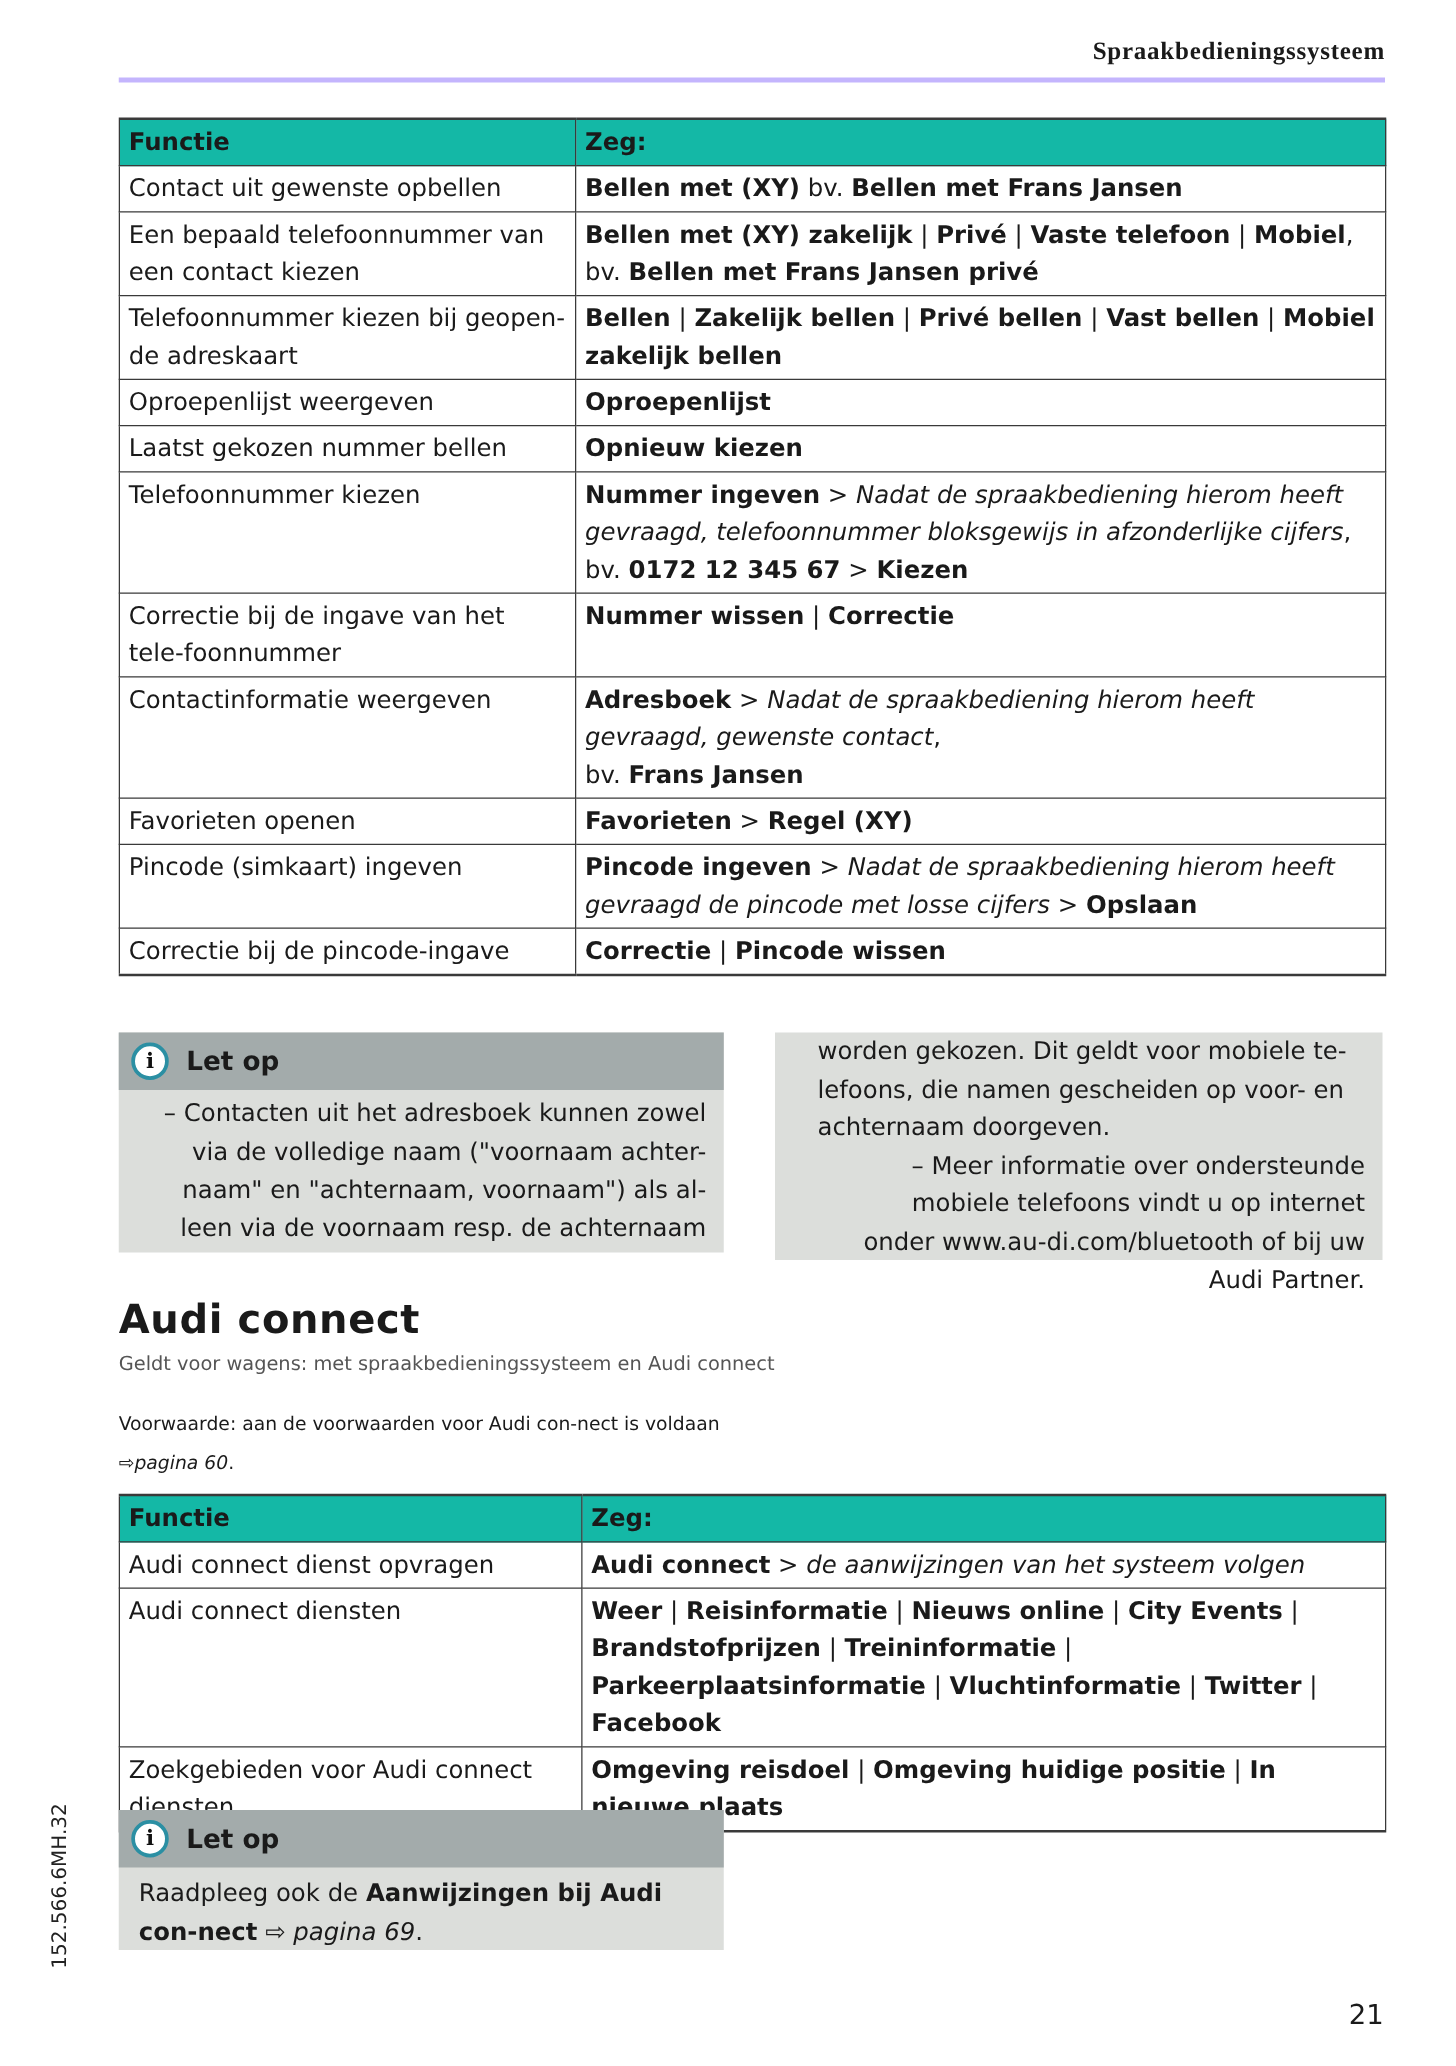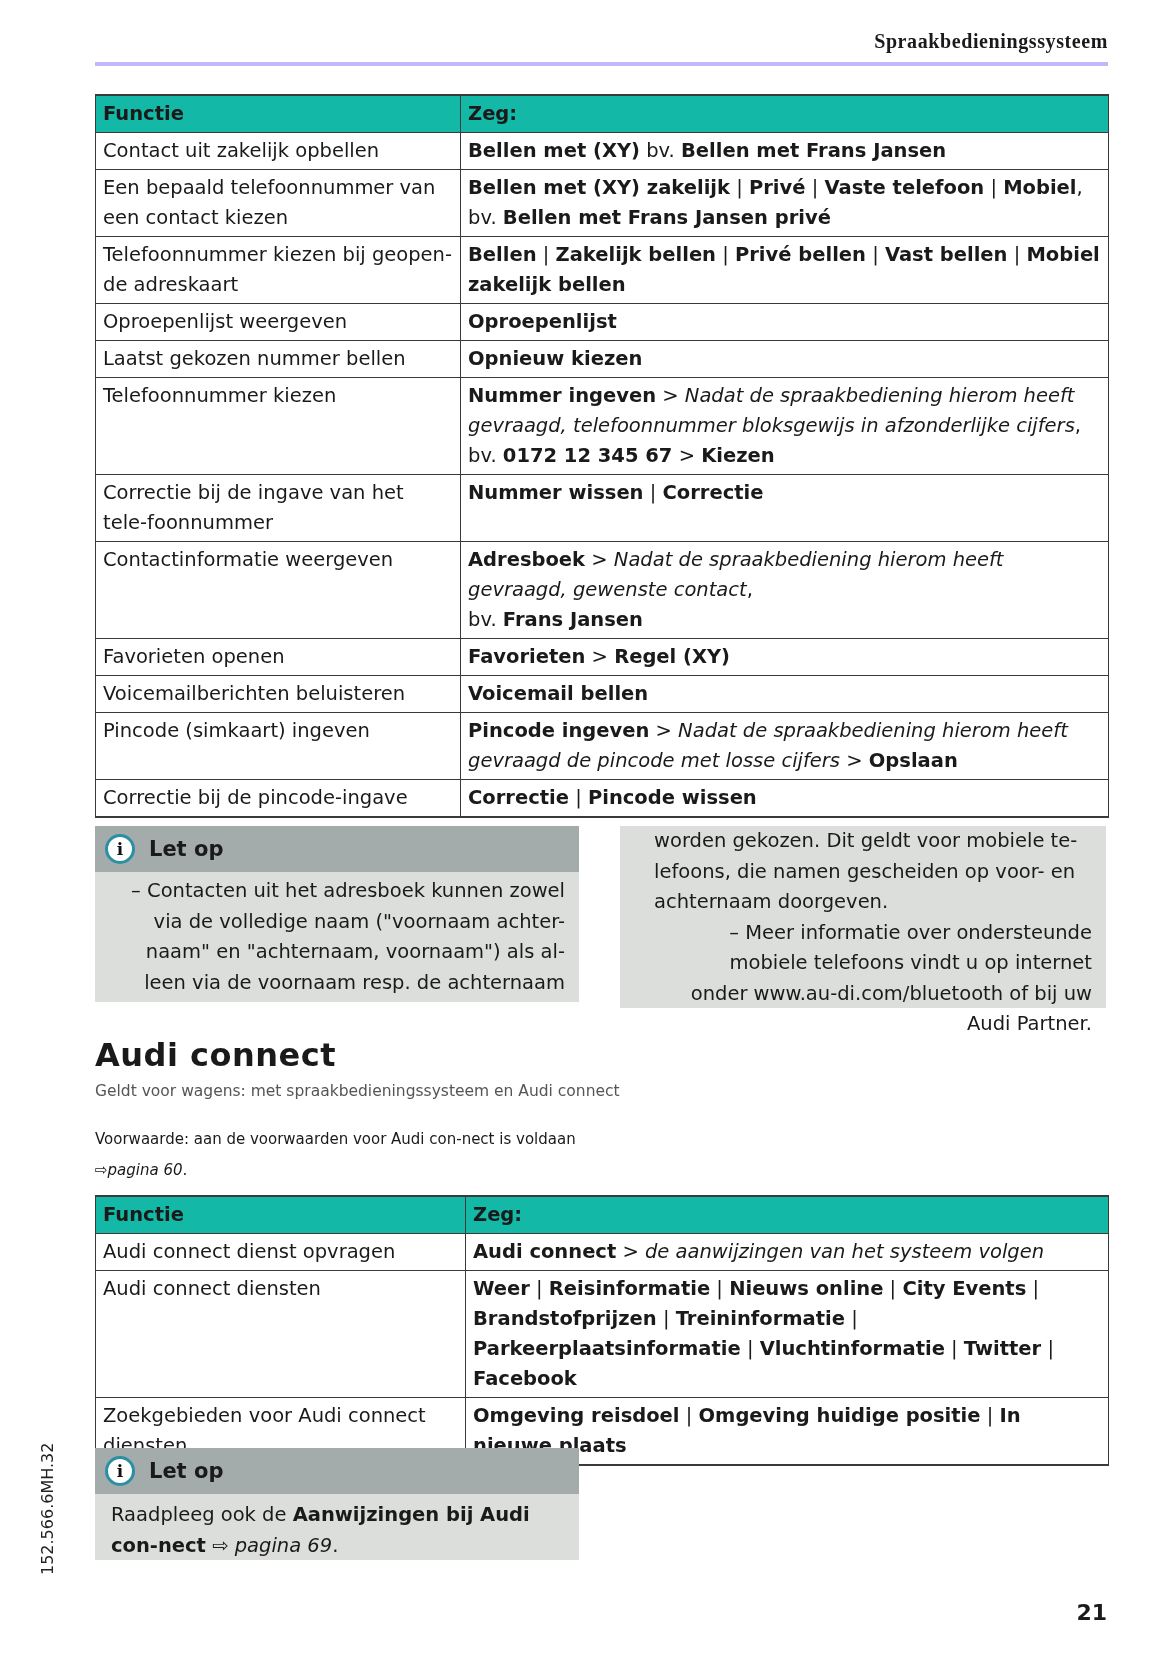--- a/index.html
+++ b/index.html
@@ -27,39 +27,39 @@
                justify-content: center; font-weight: bold; font-family: "DejaVu Serif", serif;
                font-size: 17px; color: #111; }
   .note-body { padding: 6px 14px 2px 16px; }
   .li { padding-left: 18px; text-indent: -18px; text-align: right; }
   .section-title { position: absolute; left: 95px; top: 1036px; font-size: 32px; font-weight: bold;
                    letter-spacing: 0.5px; }
   .section-sub { position: absolute; left: 95px; top: 1082px; font-size: 15.5px; color: #555; }
   .precond { position: absolute; left: 95px; top: 1124px; width: 520px; font-size: 15px; line-height: 30.5px; }
   .side-code { position: absolute; left: 38px; top: 1575px; transform: rotate(-90deg);
                transform-origin: left top; font-size: 16px; color: #222; white-space: nowrap; }
-  .page-num { position: absolute; right: 58px; top: 1600px; font-size: 22px; font-weight: bold; }
+  .page-num { position: absolute; right: 58px; top: 1600px; font-size: 22px; font-weight: normal; }
 </style>
 </head>
 <body>
 
 <div class="page-header">
   <span class="title">Spraakbedieningssysteem</span>
 </div>
 
 <table class="cmd t1" id="table1" style="top:94px;">
   <thead>
     <tr>
       <th class="c1">Functie</th>
       <th>Zeg:</th>
     </tr>
   </thead>
   <tbody>
       <tr>
-        <td class="c1">Contact uit zakelijk opbellen</td>
+        <td class="c1">Contact uit gewenste opbellen</td>
         <td><span class="b">Bellen met (XY)</span><span> bv. </span><span class="b">Bellen met Frans Jansen</span></td>
       </tr>
       <tr>
         <td class="c1">Een bepaald telefoonnummer van een contact kiezen</td>
         <td><span class="b">Bellen met (XY) zakelijk</span><span> | </span><span class="b">Privé</span><span> | </span><span class="b">Vaste telefoon</span><span> | </span><span class="b">Mobiel</span><span>, bv. </span><span class="b">Bellen met Frans Jansen privé</span></td>
       </tr>
       <tr>
         <td class="c1">Telefoonnummer kiezen bij geopen-de adreskaart</td>
         <td><span class="b">Bellen</span><span> | </span><span class="b">Zakelijk bellen</span><span> | </span><span class="b">Privé bellen</span><span> | </span><span class="b">Vast bellen</span><span> | </span><span class="b">Mobiel zakelijk bellen</span></td>
       </tr>
@@ -79,24 +79,20 @@
         <td class="c1">Correctie bij de ingave van het tele-foonnummer</td>
         <td><span class="b">Nummer wissen</span><span> | </span><span class="b">Correctie</span></td>
       </tr>
       <tr>
         <td class="c1">Contactinformatie weergeven</td>
         <td><span class="b">Adresboek</span><span> &gt; </span><span class="i">Nadat de spraakbediening hierom heeft gevraagd, gewenste contact</span><span>,</span><br><span>bv. </span><span class="b">Frans Jansen</span></td>
       </tr>
       <tr>
         <td class="c1">Favorieten openen</td>
         <td><span class="b">Favorieten</span><span> &gt; </span><span class="b">Regel (XY)</span></td>
-      </tr>
-      <tr>
-        <td class="c1">Voicemailberichten beluisteren</td>
-        <td><span class="b">Voicemail bellen</span></td>
       </tr>
       <tr>
         <td class="c1">Pincode (simkaart) ingeven</td>
         <td><span class="b">Pincode ingeven</span><span> &gt; </span><span class="i">Nadat de spraakbediening hierom heeft gevraagd de pincode met losse cijfers</span><span> &gt; </span><span class="b">Opslaan</span></td>
       </tr>
       <tr>
         <td class="c1">Correctie bij de pincode-ingave</td>
         <td><span class="b">Correctie</span><span> | </span><span class="b">Pincode wissen</span></td>
       </tr>
     </tbody>

